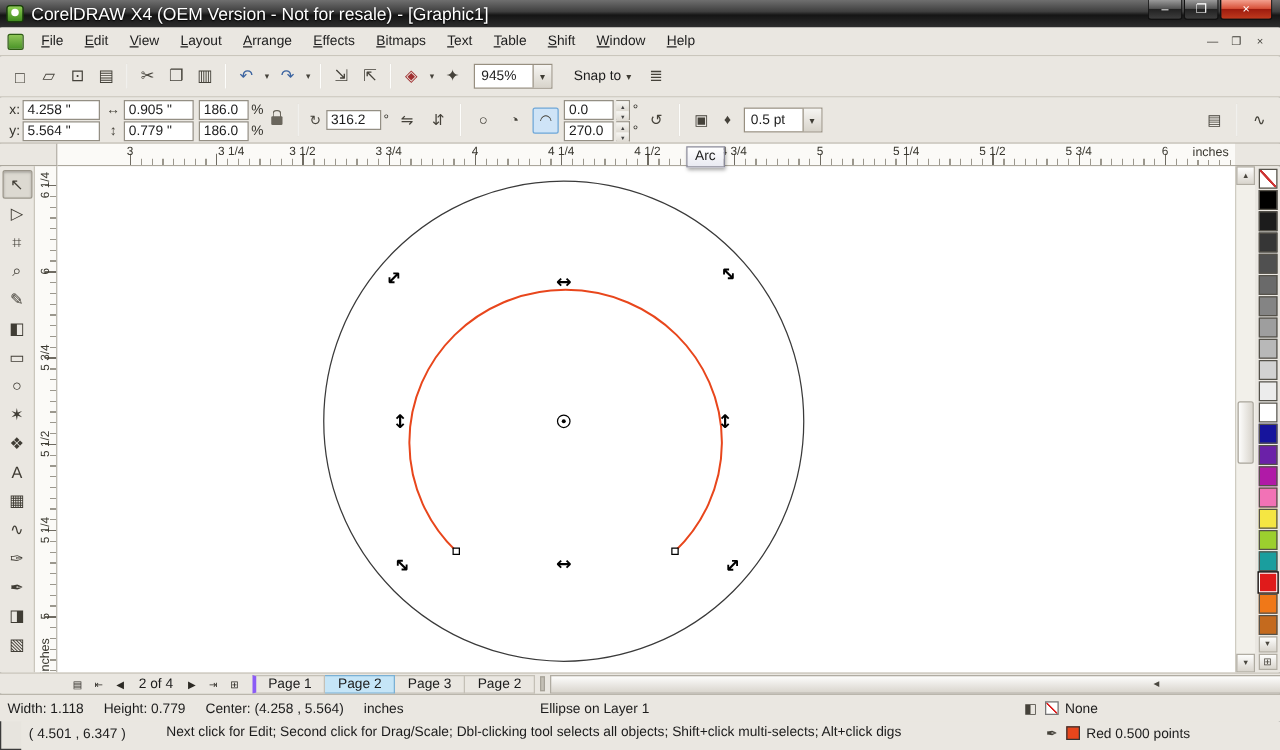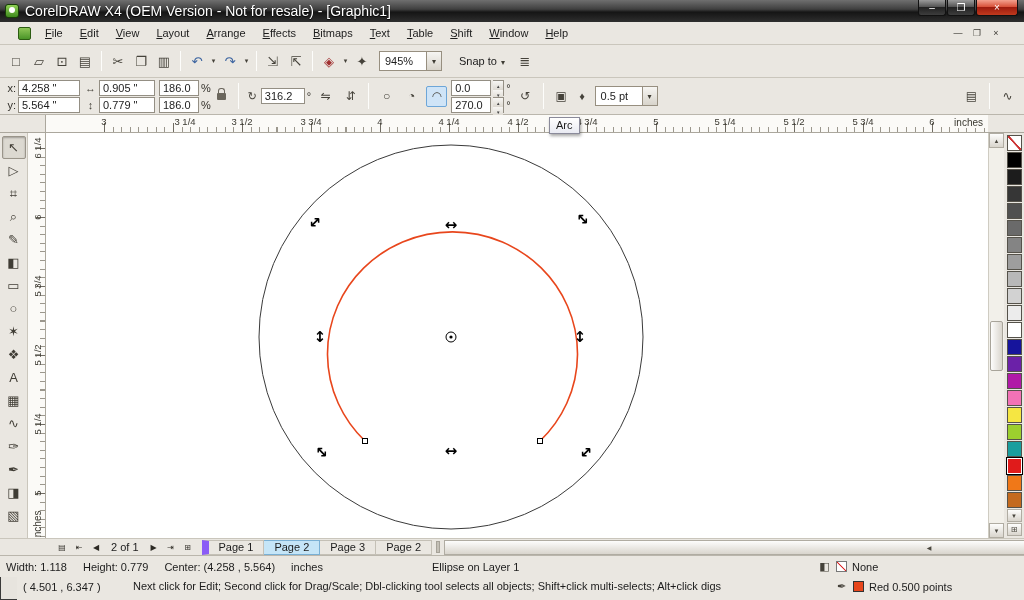--- a/index.html
+++ b/index.html
@@ -15,21 +15,21 @@
   .app-icon::after{content:"";position:absolute;left:3px;top:2px;width:6px;height:6px;background:#fff;border-radius:50%;}
   .title-text{font-size:14px;text-shadow:0 1px 1px #000;white-space:nowrap;}
   .win-controls{position:absolute;right:6px;top:0;display:flex;gap:1px;}
   .winbtn{width:28px;height:16px;display:flex;align-items:center;justify-content:center;color:#fff;
     font-size:10px;line-height:1;border:1px solid #111;border-top:none;border-radius:0 0 3px 3px;
     background:linear-gradient(#9a9a9a,#555 45%,#222 50%,#3d3d3d);}
   .winbtn.close{width:42px;background:linear-gradient(#f3a08e,#d8523a 45%,#9e1c0e 50%,#c03a1e);}
 
   
   .menubar{position:absolute;left:0;top:22px;width:100%;height:23px;background:#eae7e1;
-    border-bottom:1px solid #cac6bc;display:flex;align-items:center;padding:0 16px;}
+    border-bottom:1px solid #cac6bc;display:flex;align-items:center;padding:0 4px;}
   .doc-icon{width:13px;height:13px;border-radius:2px;margin:0 6px 0 2px;flex:none;
     background:linear-gradient(#8fc657,#4a9428);border:1px solid #2c5c12;}
   .menu-item{padding:3px 8px;cursor:default;}
   .menu-item::first-letter{text-decoration:underline;}
   .doc-controls{margin-left:auto;display:flex;gap:3px;padding-right:4px;color:#3e3c36;}
   .doc-controls span{width:16px;text-align:center;font-size:9px;}
 
   
   .toolbar{position:absolute;left:0;top:45px;width:100%;height:33px;background:#eae7e1;
     border-bottom:1px solid #cac6bc;display:flex;align-items:center;padding:0 5px;gap:2px;}
@@ -130,21 +130,21 @@
 
   
   .navbar{position:absolute;left:0;top:538px;width:1024px;height:17px;background:#eae7e1;
     border-top:1px solid #cac6bc;display:flex;align-items:center;padding-left:54px;}
   .nbtn{width:16px;height:14px;display:flex;align-items:center;justify-content:center;font-size:8px;
     color:#2c2a24;flex:none;}
   .pageind{padding:0 7px;white-space:nowrap;}
   .tabs{display:flex;align-items:stretch;height:15px;margin-left:6px;}
   .ptab{padding:0 10px;display:flex;align-items:center;border:1px solid #c4c0b6;border-left:none;
     background:#eae7e1;white-space:nowrap;}
-  .ptab:first-child{border-left:7px solid #8b5cf6;}
+  .ptab:first-child{border-left:3px solid #8b5cf6;}
   .ptab.active{background:#c5e5f7;border-color:#7ab0d4;}
   .splitter{width:4px;height:12px;background:#c4c0b6;border:1px solid #a6a298;margin:0 4px;flex:none;}
 
   
   .status1{position:absolute;left:0;top:555px;width:1024px;height:22px;background:#eae7e1;
     border-top:1px solid #bab6ac;}
   .status2{position:absolute;left:0;top:577px;width:1024px;height:23px;background:#eae7e1;margin-left:17px;}
   .status1 .dims{position:absolute;left:6px;top:5px;display:flex;gap:16px;white-space:nowrap;}
   .objinfo{position:absolute;left:432px;top:5px;white-space:nowrap;}
   .fillinfo{position:absolute;left:818px;top:4px;display:flex;align-items:center;gap:5px;}
@@ -422,21 +422,21 @@
     <div class="pal-btn arr-d"></div>
     <div class="pal-btn pal-exp"></div>
   </div>
 
   <div class="navbar">
     <span id="nav-left" class="ngroup">
         <span class="nbtn">▤</span>
         <span class="nbtn">⇤</span>
         <span class="nbtn">◀</span>
       </span>
-    <span class="pageind">2 of 1</span>
+    <span class="pageind">2 of 4</span>
     <span id="nav-right" class="ngroup">
         <span class="nbtn">▶</span>
         <span class="nbtn">⇥</span>
         <span class="nbtn">⊞</span>
       </span>
     <span id="page-tabs" class="tabs">
         <span class="ptab">Page 1</span>
         <span class="ptab active">Page 2</span>
         <span class="ptab">Page 3</span>
         <span class="ptab">Page 2</span>

